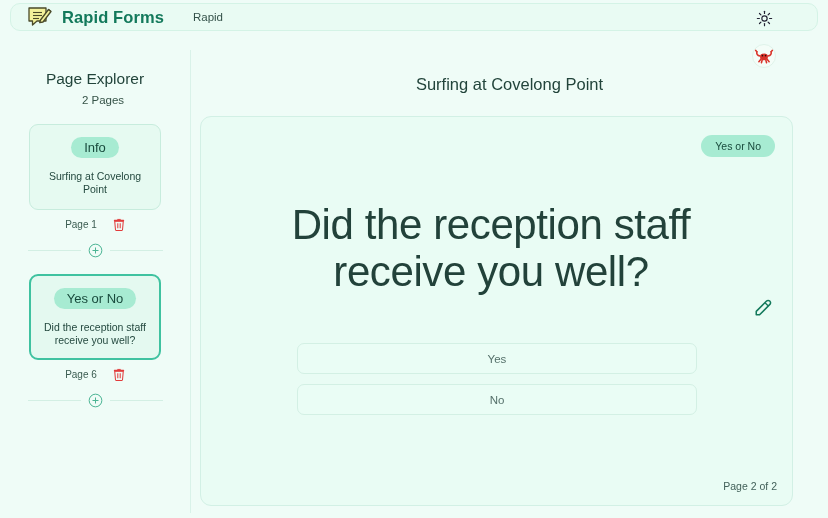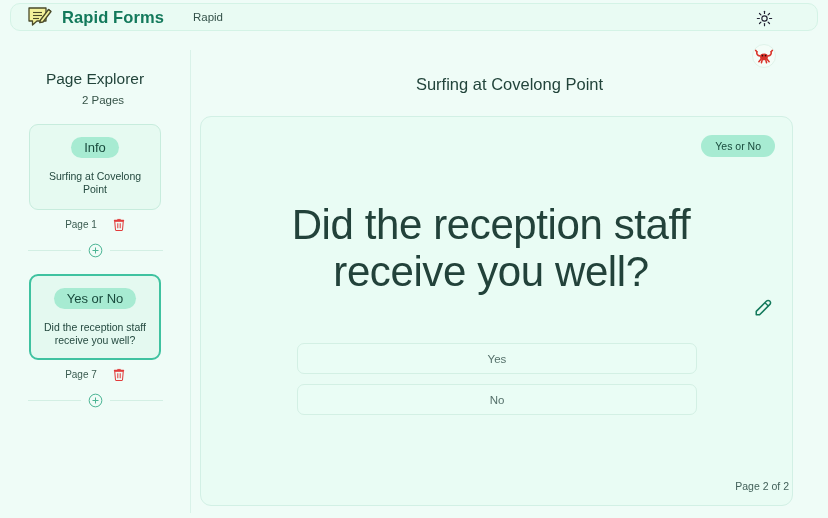--- a/index.html
+++ b/index.html
@@ -274,21 +274,21 @@
     color: #55706a;
     cursor: pointer;
     font-family: inherit;
   }
 
   .option.opt0 { top: 226px; }
   .option.opt1 { top: 267px; }
 
   .page-indicator {
     position: absolute;
-    right: 3px;
+    right: 15px;
     bottom: 13px;
     font-size: 10.5px;
     color: #43615a;
   }
 </style>
 </head>
 <body>
 
 <div class="topbar">
 
@@ -387,21 +387,21 @@
       </span>
     </button>
     <span class="divider-line"></span>
   </div>
 
   <div class="page-card selected" style="margin-top:16px">
     <span class="chip">Yes or No</span>
     <div class="page-card-text">Did the reception staff receive you well?</div>
   </div>
   <div class="page-meta">
-    <span>Page 7</span>
+    <span>Page 6</span>
     <button class="trash-btn">
       <span>
         <svg viewBox="0 0 14 15" width="12" height="13">
           <path d="M2 3.6 h10 l-.9 10 a1 1 0 0 1 -1 .9 H3.9 a1 1 0 0 1 -1 -.9 Z" fill="none" stroke="#e23b3b" stroke-width="1.2"></path>
           <rect x="1" y="2.1" width="12" height="1.5" rx=".6" fill="#e23b3b"></rect>
           <path d="M5 1 h4 v1.1 H5 Z" fill="#e23b3b"></path>
           <line x1="5.6" y1="6" x2="5.6" y2="11.8" stroke="#e23b3b" stroke-width="1.2"></line>
           <line x1="8.4" y1="6" x2="8.4" y2="11.8" stroke="#e23b3b" stroke-width="1.2"></line>
         </svg>
       </span>

